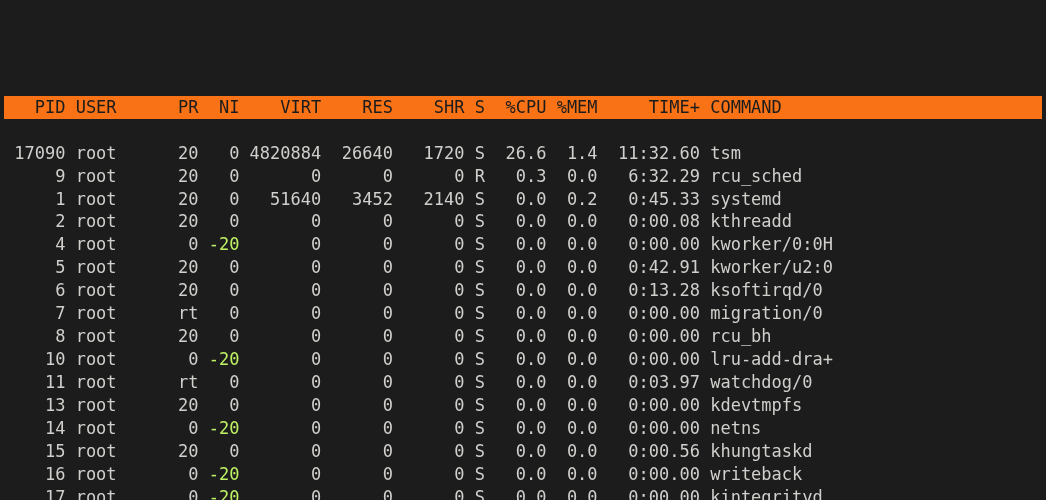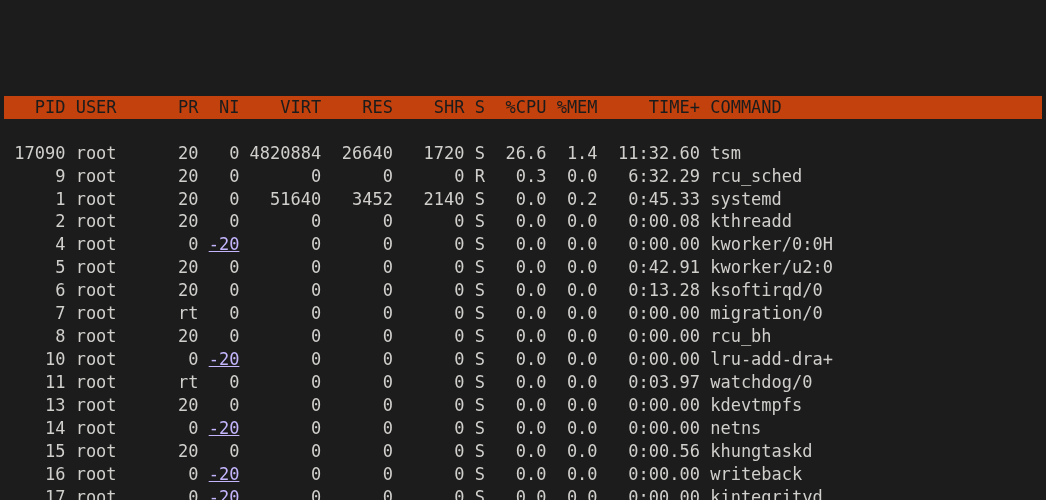--- a/index.html
+++ b/index.html
@@ -8,38 +8,38 @@
     background: #1c1c1c;
     font-family: "Consolas", "Menlo", "DejaVu Sans Mono", monospace;
     font-size: 17px;
     line-height: 1.35;
     color: #d0cfcc;
     white-space: pre;
     width: 1046px;
     box-sizing: border-box;
   }
   .hdr {
-    background: #c2410c;
+    background: #f97316;
     color: #1c1c1c;
     font-weight: normal;
   }
   .row span, .hdr span { display: inline-block; }
   .c-pid  { width: 6ch; text-align: right; }
   .c-user { width: 9ch; text-align: left; padding-left: 1ch; box-sizing: content-box; }
   .c-pr   { width: 3ch; text-align: right; }
   .c-ni   { width: 4ch; text-align: right; }
   .c-virt { width: 8ch; text-align: right; }
   .c-res  { width: 7ch; text-align: right; }
   .c-shr  { width: 7ch; text-align: right; }
   .c-s    { width: 2ch; text-align: left; padding-left: 1ch; box-sizing: content-box; }
   .c-cpu  { width: 5ch; text-align: right; }
   .c-mem  { width: 5ch; text-align: right; }
   .c-time { width: 10ch; text-align: right; }
   .c-cmd  { text-align: left; padding-left: 1ch; }
-  .ni-neg { color: #c4b5fd; text-decoration: underline; }
+  .ni-neg { color: #bef264; }
 </style>
 </head>
 <body>
 
 
 
 <div class="hdr"><span class="c-pid">PID</span><span class="c-user">USER</span><span class="c-pr">PR</span><span class="c-ni">NI</span><span class="c-virt">VIRT</span><span class="c-res">RES</span><span class="c-shr">SHR</span><span class="c-s">S</span><span class="c-cpu">%CPU</span><span class="c-mem">%MEM</span><span class="c-time">TIME+</span><span class="c-cmd">COMMAND</span></div>
 <div id="rows"><div class="row"><span class="c-pid">17090</span><span class="c-user">root</span><span class="c-pr">20</span><span class="c-ni">0</span><span class="c-virt">4820884</span><span class="c-res">26640</span><span class="c-shr">1720</span><span class="c-s">S</span><span class="c-cpu">26.6</span><span class="c-mem">1.4</span><span class="c-time">11:32.60</span><span class="c-cmd">tsm</span></div><div class="row"><span class="c-pid">9</span><span class="c-user">root</span><span class="c-pr">20</span><span class="c-ni">0</span><span class="c-virt">0</span><span class="c-res">0</span><span class="c-shr">0</span><span class="c-s">R</span><span class="c-cpu">0.3</span><span class="c-mem">0.0</span><span class="c-time">6:32.29</span><span class="c-cmd">rcu_sched</span></div><div class="row"><span class="c-pid">1</span><span class="c-user">root</span><span class="c-pr">20</span><span class="c-ni">0</span><span class="c-virt">51640</span><span class="c-res">3452</span><span class="c-shr">2140</span><span class="c-s">S</span><span class="c-cpu">0.0</span><span class="c-mem">0.2</span><span class="c-time">0:45.33</span><span class="c-cmd">systemd</span></div><div class="row"><span class="c-pid">2</span><span class="c-user">root</span><span class="c-pr">20</span><span class="c-ni">0</span><span class="c-virt">0</span><span class="c-res">0</span><span class="c-shr">0</span><span class="c-s">S</span><span class="c-cpu">0.0</span><span class="c-mem">0.0</span><span class="c-time">0:00.08</span><span class="c-cmd">kthreadd</span></div><div class="row"><span class="c-pid">4</span><span class="c-user">root</span><span class="c-pr">0</span><span class="c-ni ni-neg">-20</span><span class="c-virt">0</span><span class="c-res">0</span><span class="c-shr">0</span><span class="c-s">S</span><span class="c-cpu">0.0</span><span class="c-mem">0.0</span><span class="c-time">0:00.00</span><span class="c-cmd">kworker/0:0H</span></div><div class="row"><span class="c-pid">5</span><span class="c-user">root</span><span class="c-pr">20</span><span class="c-ni">0</span><span class="c-virt">0</span><span class="c-res">0</span><span class="c-shr">0</span><span class="c-s">S</span><span class="c-cpu">0.0</span><span class="c-mem">0.0</span><span class="c-time">0:42.91</span><span class="c-cmd">kworker/u2:0</span></div><div class="row"><span class="c-pid">6</span><span class="c-user">root</span><span class="c-pr">20</span><span class="c-ni">0</span><span class="c-virt">0</span><span class="c-res">0</span><span class="c-shr">0</span><span class="c-s">S</span><span class="c-cpu">0.0</span><span class="c-mem">0.0</span><span class="c-time">0:13.28</span><span class="c-cmd">ksoftirqd/0</span></div><div class="row"><span class="c-pid">7</span><span class="c-user">root</span><span class="c-pr">rt</span><span class="c-ni">0</span><span class="c-virt">0</span><span class="c-res">0</span><span class="c-shr">0</span><span class="c-s">S</span><span class="c-cpu">0.0</span><span class="c-mem">0.0</span><span class="c-time">0:00.00</span><span class="c-cmd">migration/0</span></div><div class="row"><span class="c-pid">8</span><span class="c-user">root</span><span class="c-pr">20</span><span class="c-ni">0</span><span class="c-virt">0</span><span class="c-res">0</span><span class="c-shr">0</span><span class="c-s">S</span><span class="c-cpu">0.0</span><span class="c-mem">0.0</span><span class="c-time">0:00.00</span><span class="c-cmd">rcu_bh</span></div><div class="row"><span class="c-pid">10</span><span class="c-user">root</span><span class="c-pr">0</span><span class="c-ni ni-neg">-20</span><span class="c-virt">0</span><span class="c-res">0</span><span class="c-shr">0</span><span class="c-s">S</span><span class="c-cpu">0.0</span><span class="c-mem">0.0</span><span class="c-time">0:00.00</span><span class="c-cmd">lru-add-dra+</span></div><div class="row"><span class="c-pid">11</span><span class="c-user">root</span><span class="c-pr">rt</span><span class="c-ni">0</span><span class="c-virt">0</span><span class="c-res">0</span><span class="c-shr">0</span><span class="c-s">S</span><span class="c-cpu">0.0</span><span class="c-mem">0.0</span><span class="c-time">0:03.97</span><span class="c-cmd">watchdog/0</span></div><div class="row"><span class="c-pid">13</span><span class="c-user">root</span><span class="c-pr">20</span><span class="c-ni">0</span><span class="c-virt">0</span><span class="c-res">0</span><span class="c-shr">0</span><span class="c-s">S</span><span class="c-cpu">0.0</span><span class="c-mem">0.0</span><span class="c-time">0:00.00</span><span class="c-cmd">kdevtmpfs</span></div><div class="row"><span class="c-pid">14</span><span class="c-user">root</span><span class="c-pr">0</span><span class="c-ni ni-neg">-20</span><span class="c-virt">0</span><span class="c-res">0</span><span class="c-shr">0</span><span class="c-s">S</span><span class="c-cpu">0.0</span><span class="c-mem">0.0</span><span class="c-time">0:00.00</span><span class="c-cmd">netns</span></div><div class="row"><span class="c-pid">15</span><span class="c-user">root</span><span class="c-pr">20</span><span class="c-ni">0</span><span class="c-virt">0</span><span class="c-res">0</span><span class="c-shr">0</span><span class="c-s">S</span><span class="c-cpu">0.0</span><span class="c-mem">0.0</span><span class="c-time">0:00.56</span><span class="c-cmd">khungtaskd</span></div><div class="row"><span class="c-pid">16</span><span class="c-user">root</span><span class="c-pr">0</span><span class="c-ni ni-neg">-20</span><span class="c-virt">0</span><span class="c-res">0</span><span class="c-shr">0</span><span class="c-s">S</span><span class="c-cpu">0.0</span><span class="c-mem">0.0</span><span class="c-time">0:00.00</span><span class="c-cmd">writeback</span></div><div class="row"><span class="c-pid">17</span><span class="c-user">root</span><span class="c-pr">0</span><span class="c-ni ni-neg">-20</span><span class="c-virt">0</span><span class="c-res">0</span><span class="c-shr">0</span><span class="c-s">S</span><span class="c-cpu">0.0</span><span class="c-mem">0.0</span><span class="c-time">0:00.00</span><span class="c-cmd">kintegrityd</span></div></div>
 
 

